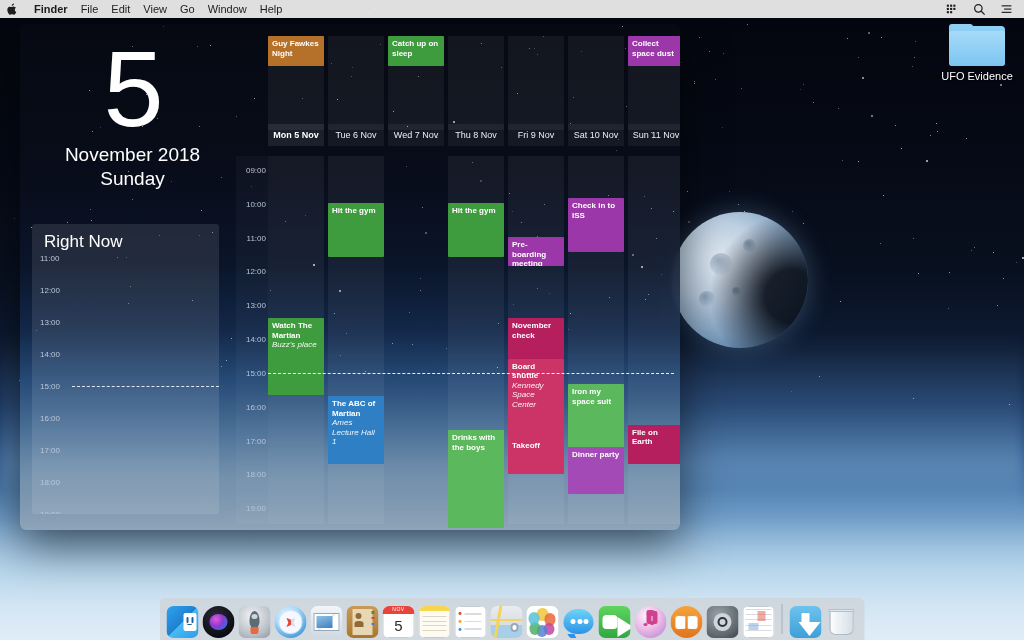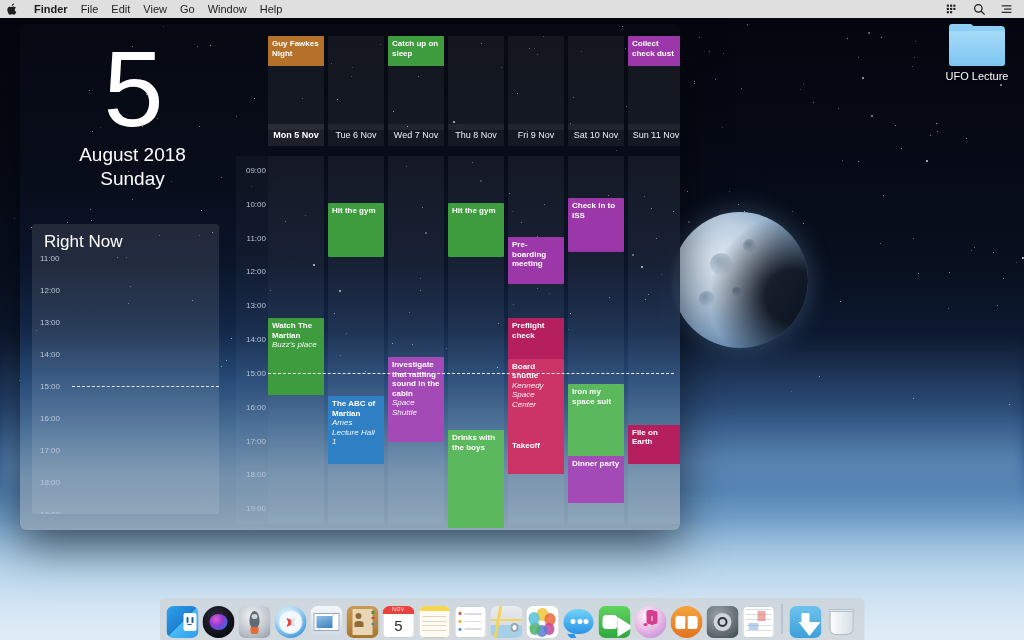--- a/index.html
+++ b/index.html
@@ -486,21 +486,21 @@
     </span>
   </div>
 </div>
 
 <div id="desktop-folder">
   <div class="folder-ico">
     <div class="folder-tab"></div>
     <div class="folder-back"></div>
     <div class="folder-front"></div>
   </div>
-  <div id="folder-label">UFO Lecture</div>
+  <div id="folder-label">UFO Evidence</div>
 </div>
 
 <div id="calwin">
   <div id="calwin-bg"></div>
   <div id="calwin-stars">
       <i style="left:126px;top:70px;opacity:0.74;width:1px;height:1px;"></i>
       <i style="left:151px;top:157px;opacity:0.30;width:1px;height:1px;"></i>
       <i style="left:431px;top:205px;opacity:0.39;width:1px;height:1px;"></i>
       <i style="left:478px;top:299px;opacity:0.63;width:1px;height:1px;"></i>
       <i style="left:588px;top:171px;opacity:0.56;width:1px;height:1px;"></i>
@@ -616,21 +616,21 @@
       <i style="left:417px;top:113px;opacity:0.46;width:1px;height:1px;"></i>
       <i style="left:282px;top:74px;opacity:0.44;width:1px;height:1px;"></i>
       <i style="left:561px;top:27px;opacity:0.30;width:1px;height:1px;"></i>
       <i style="left:179px;top:211px;opacity:0.32;width:1px;height:1px;"></i>
       <i style="left:606px;top:82px;opacity:0.50;width:1px;height:1px;"></i>
       <i style="left:426px;top:324px;opacity:0.42;width:1px;height:1px;"></i>
     </div>
 
   <div id="leftpane">
     <div id="big-day">5</div>
-    <div id="month-year">August 2018</div>
+    <div id="month-year">November 2018</div>
     <div id="weekday">Sunday</div>
   </div>
 
   <div id="rightnow-card">
     <div id="rightnow-title">Right Now</div>
     <div id="rn-grid">
     <div class="rn-hourlabel" style="top: 0px;">11:00</div>
         <div class="rn-hourlabel" style="top: 32px;">12:00</div>
         <div class="rn-hourlabel" style="top: 64px;">13:00</div>
         <div class="rn-hourlabel" style="top: 96px;">14:00</div>
@@ -647,21 +647,21 @@
     <div id="allday-row">
         <div class="ad-col" style="left: 0px;"></div>
         <div class="ad-col" style="left: 60px;"></div>
         <div class="ad-col" style="left: 120px;"></div>
         <div class="ad-col" style="left: 180px;"></div>
         <div class="ad-col" style="left: 240px;"></div>
         <div class="ad-col" style="left: 300px;"></div>
         <div class="ad-col" style="left: 360px;"></div>
         <div class="ad-event" style="left: 0px; width: 56px; background: rgb(181, 112, 42);">Guy Fawkes Night</div>
         <div class="ad-event" style="left: 120px; width: 56px; background: rgb(62, 155, 62);">Catch up on sleep</div>
-        <div class="ad-event" style="left: 360px; width: 56px; background: rgb(155, 55, 168);">Collect check dust</div>
+        <div class="ad-event" style="left: 360px; width: 56px; background: rgb(155, 55, 168);">Collect space dust</div>
       </div>
     <div id="dayheader">
         <div class="dh-cell active" style="left: 0px;">Mon 5 Nov</div>
         <div class="dh-cell" style="left: 60px;">Tue 6 Nov</div>
         <div class="dh-cell" style="left: 120px;">Wed 7 Nov</div>
         <div class="dh-cell" style="left: 180px;">Thu 8 Nov</div>
         <div class="dh-cell" style="left: 240px;">Fri 9 Nov</div>
         <div class="dh-cell" style="left: 300px;">Sat 10 Nov</div>
         <div class="dh-cell" style="left: 360px;">Sun 11 Nov</div>
       </div>
@@ -686,57 +686,51 @@
         </div>
         <div class="day-col" style="left: 92px;">
           <div class="ev" style="top: 47.3645px; height: 54.1308px; background: rgb(62, 155, 62);">
             <span class="ev-t">Hit the gym</span>
           </div>
           <div class="ev" style="top: 240.206px; height: 67.6636px; background: rgb(46, 127, 196);">
             <span class="ev-t">The ABC of Martian</span>
             <span class="ev-l">Ames Lecture Hall 1</span>
           </div>
         </div>
-        <div class="day-col" style="left: 152px;">
-          <div class="ev" style="top: 201.299px; height: 84.5794px; background: rgb(163, 74, 182);">
-            <span class="ev-t">Investigate that rattling sound in the cabin</span>
-            <span class="ev-l">Space Shuttle</span>
-          </div>
-        </div>
         <div class="day-col" style="left: 212px;">
           <div class="ev" style="top: 47.3645px; height: 54.1308px; background: rgb(62, 155, 62);">
             <span class="ev-t">Hit the gym</span>
           </div>
           <div class="ev" style="top: 274.037px; height: 98.1121px; background: rgb(92, 184, 92);">
             <span class="ev-t">Drinks with the boys</span>
           </div>
         </div>
         <div class="day-col" style="left: 272px;">
-          <div class="ev" style="top: 81.1963px; height: 47px; background: rgb(155, 55, 168);">
+          <div class="ev" style="top: 81.1963px; height: 29px; background: rgb(155, 55, 168);">
             <span class="ev-t">Pre-boarding meeting</span>
           </div>
           <div class="ev" style="top: 162.393px; height: 40.5981px; background: rgb(181, 31, 94);">
-            <span class="ev-t">Preflight check</span>
+            <span class="ev-t">November check</span>
           </div>
           <div class="ev" style="top: 202.991px; height: 79.5047px; background: rgb(204, 51, 102);">
             <span class="ev-t">Board shuttle</span>
             <span class="ev-l">Kennedy Space Center</span>
           </div>
           <div class="ev" style="top: 282.495px; height: 35.5234px; background: rgb(204, 51, 102);">
             <span class="ev-t">Takeoff</span>
           </div>
         </div>
         <div class="day-col" style="left: 332px;">
           <div class="ev" style="top: 228.364px; height: 72.7383px; background: rgb(92, 184, 92);">
             <span class="ev-t">Iron my space suit</span>
           </div>
           <div class="ev" style="top: 42.2897px; height: 54.1308px; background: rgb(155, 55, 168);">
             <span class="ev-t">Check in to ISS</span>
           </div>
-          <div class="ev" style="top: 300px; height: 47.3645px; background: rgb(163, 74, 182);">
+          <div class="ev" style="top: 291px; height: 47.3645px; background: rgb(163, 74, 182);">
             <span class="ev-t">Dinner party</span>
           </div>
         </div>
         <div class="day-col" style="left: 392px;">
           <div class="ev" style="top: 268.963px; height: 38.9065px; background: rgb(181, 31, 94);">
             <span class="ev-t">File on Earth</span>
           </div>
         </div>
         <div id="nowline" style="top: 216.991px;"></div>
       </div>

